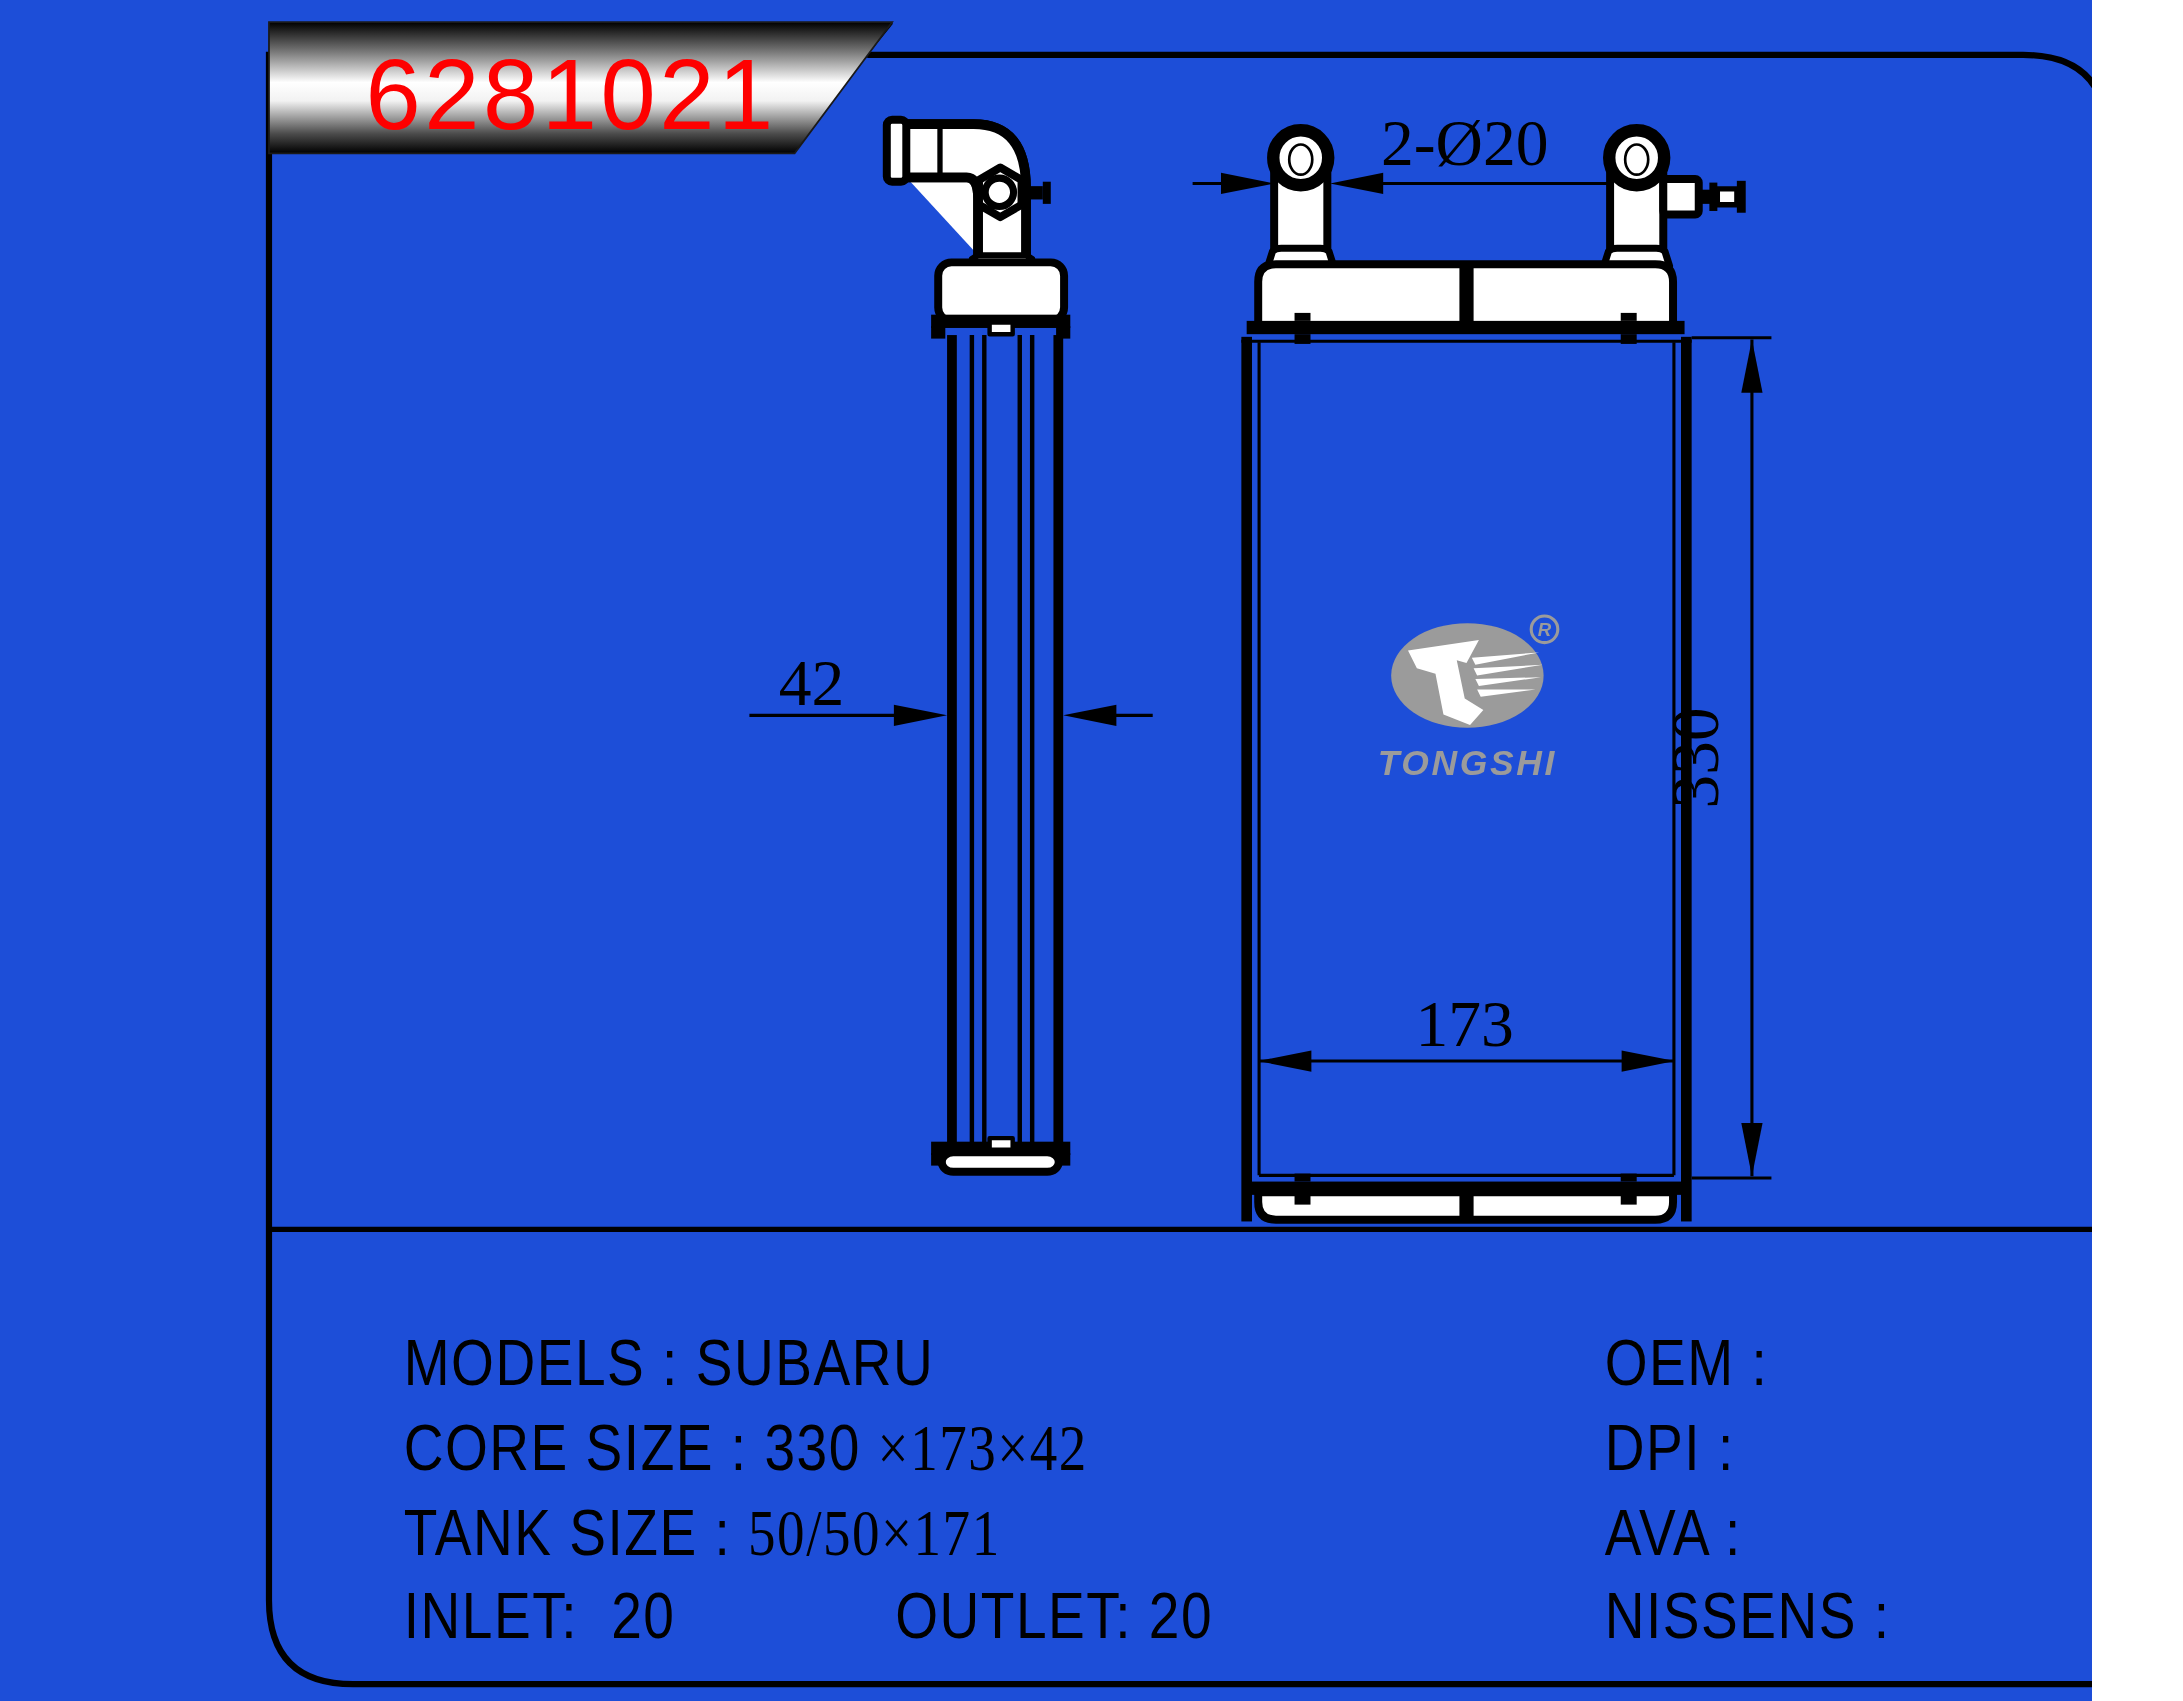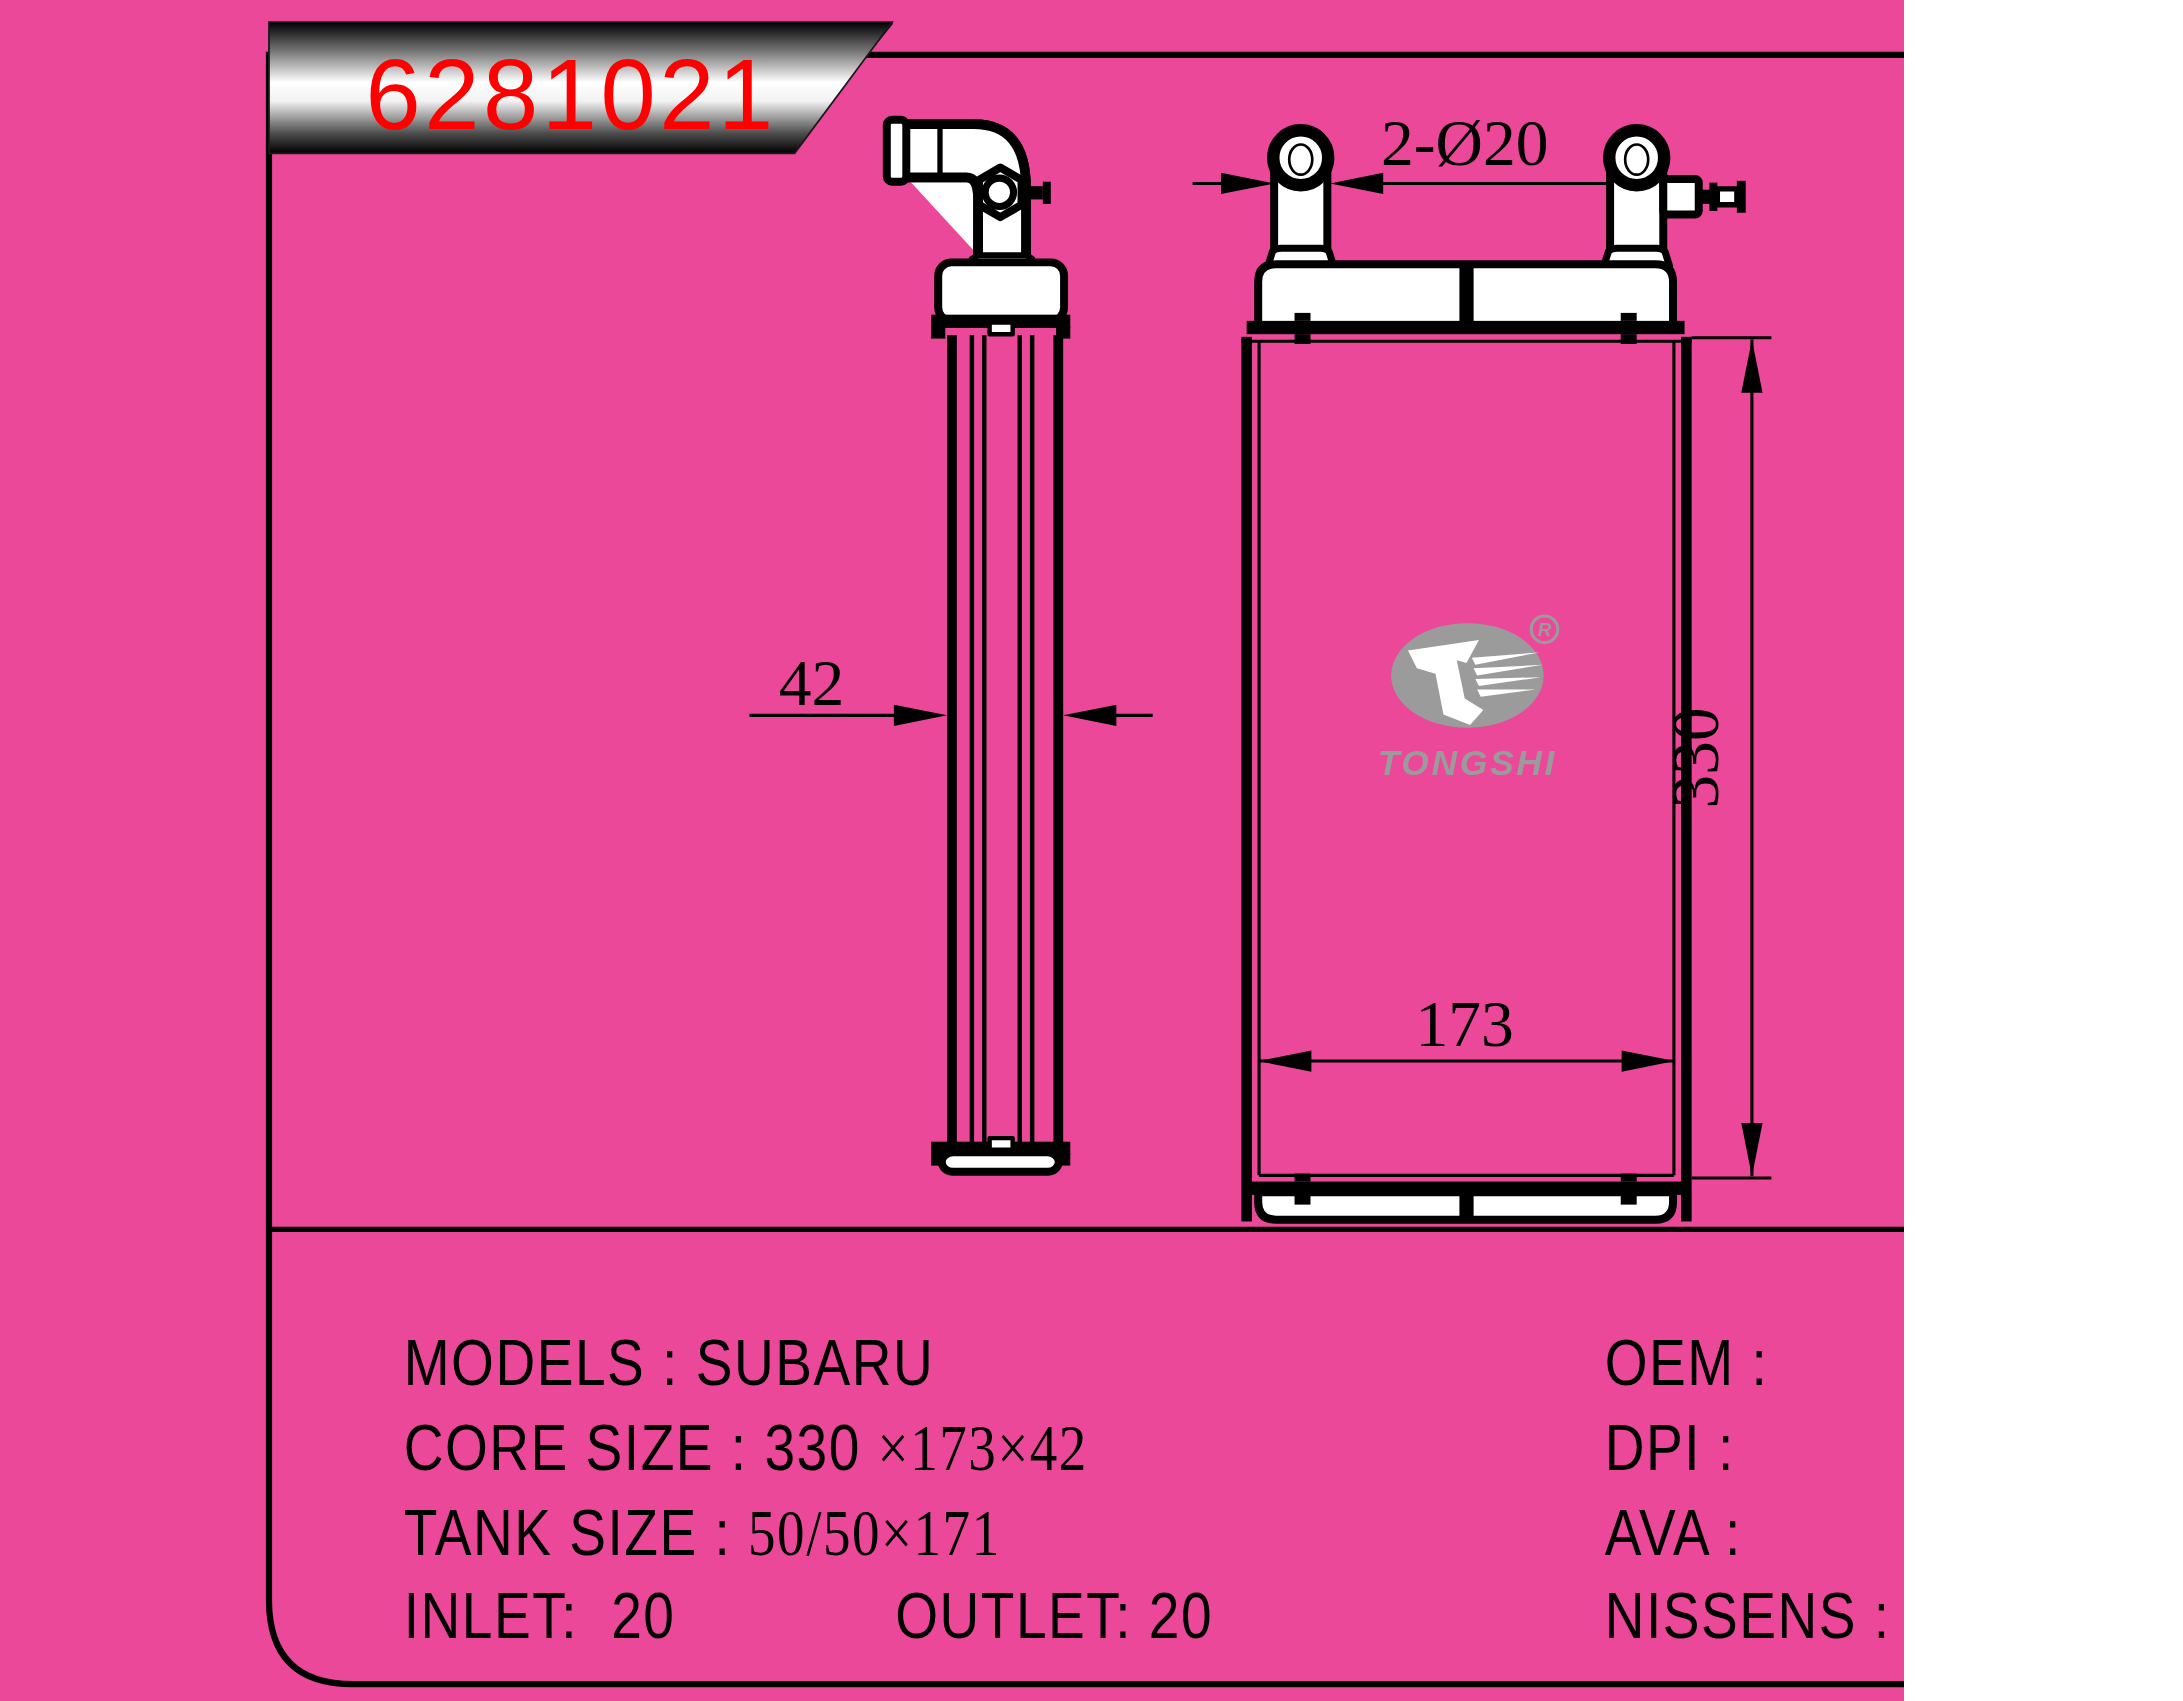--- a/index.html
+++ b/index.html
@@ -1,16 +1,16 @@
 <!DOCTYPE html>
 <html style="font-size:14px"><head>
 <meta charset="utf-8">
 <style>
   html,body{margin:0;padding:0;background:#ffffff;}
-  .page{position:relative;width:1904px;height:1701px;background:#ec4899;overflow:hidden;
+  .page{position:relative;width:2092px;height:1701px;background:#1d4ed8;overflow:hidden;
         font-family:"Liberation Sans",sans-serif;}
   svg{position:absolute;left:0;top:0;}
   text{user-select:none;}
   .dimtext{font-family:"Liberation Serif",serif;fill:#000;}
   .spectext{font-family:"Liberation Sans",sans-serif;fill:#000;}
   .bannertext{font-family:"Liberation Sans",sans-serif;fill:#fe0000;}
   .logotext{font-family:"Liberation Sans",sans-serif;font-weight:bold;font-style:italic;}
 </style>
 </head>
 <body>

